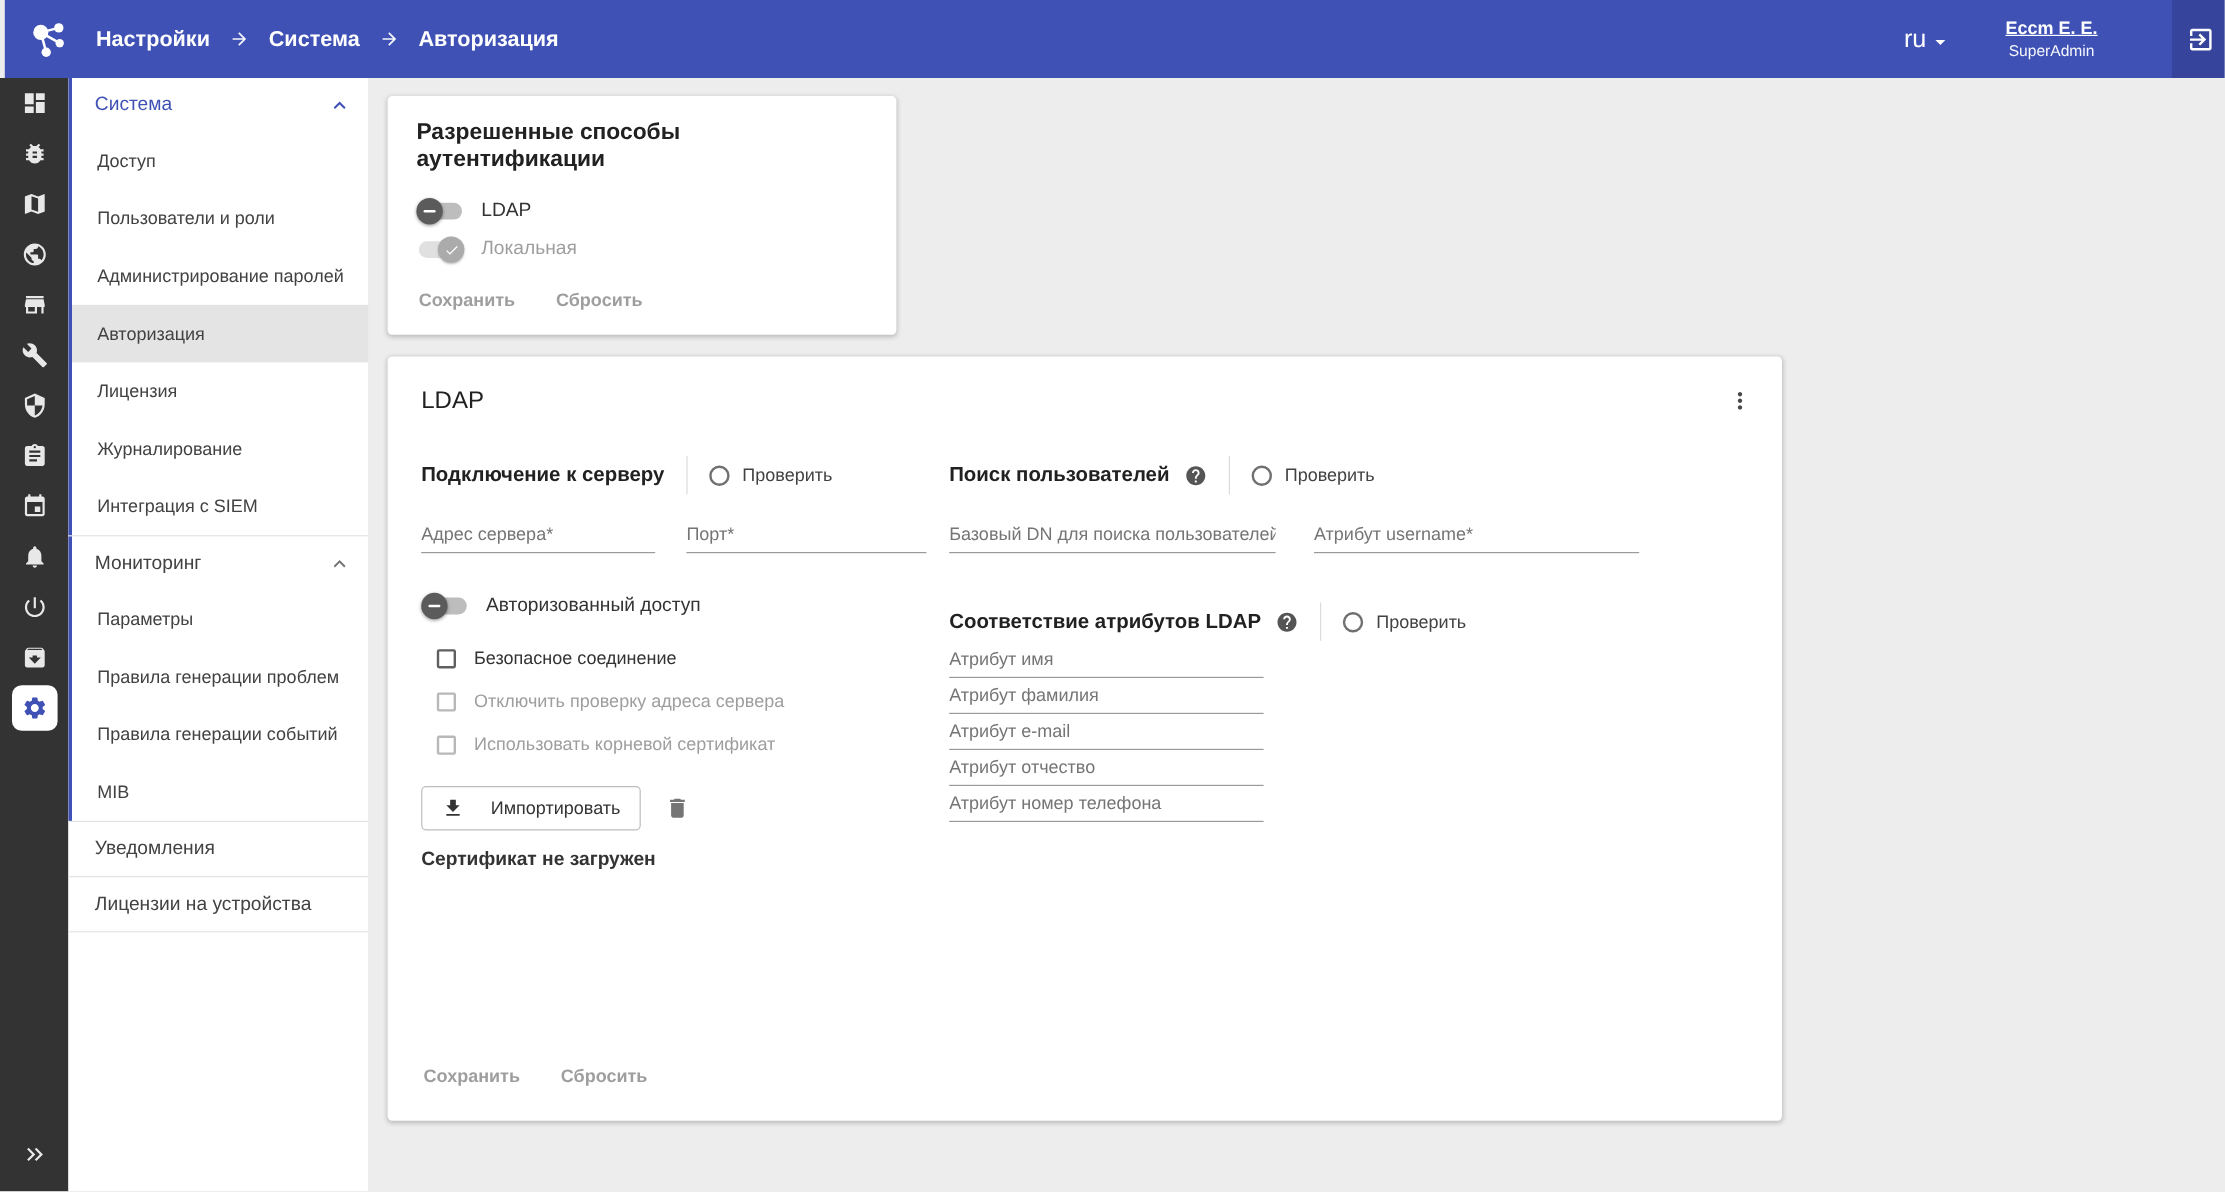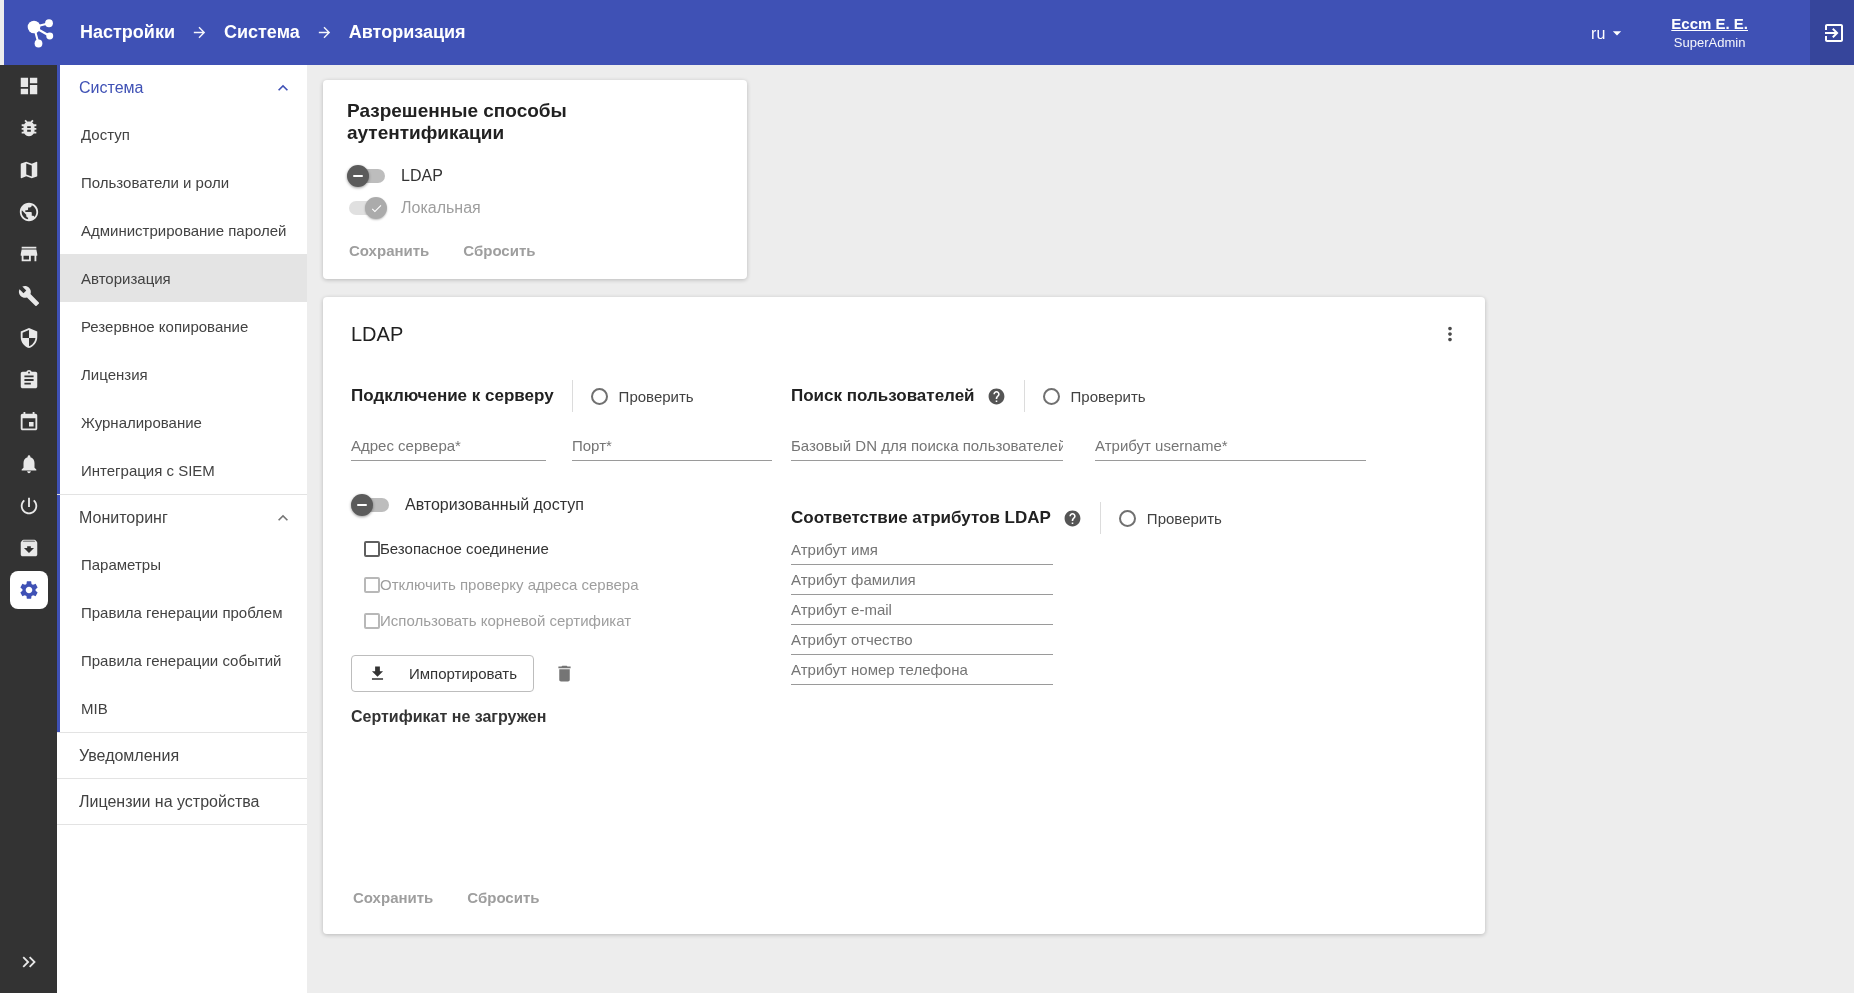--- a/index.html
+++ b/index.html
@@ -6,21 +6,21 @@
   html,body{width:1854px;height:993px;font-family:"Liberation Sans",sans-serif;background:#ededed;overflow:hidden}
   .app{position:relative;width:1854px;height:993px;overflow:hidden;background:#ededed}
 
   
   .topbar{position:absolute;top:0;left:4px;width:1854px;height:65px;background:#3f51b5;display:flex;align-items:center;color:#fff;padding-left:14px;z-index:5}
   .logo{width:44px;height:44px;display:flex;align-items:center;justify-content:center;margin-right:18px;cursor:pointer}
   .crumbs{display:flex;align-items:center;gap:16px;font-size:18px;font-weight:700}
   .crumb{cursor:pointer;white-space:nowrap}
   .crumb-sep{display:flex;align-items:center;opacity:.95}
   .topbar-right{margin-left:auto;display:flex;align-items:center;height:100%}
-  .lang{display:flex;align-items:flex-end;gap:2px;font-size:16px;cursor:pointer}
+  .lang{display:flex;align-items:flex-end;gap:2px;font-size:21px;cursor:pointer}
   .userblock{text-align:center;margin:0 62px 0 44px;cursor:pointer}
   .username{font-size:15px;font-weight:700;text-decoration:underline;white-space:nowrap}
   .userrole{font-size:13px;margin-top:3px;opacity:.95}
   .logout-btn{width:48px;height:65px;background:rgba(0,0,0,.14);display:flex;align-items:center;justify-content:center;border:none;cursor:pointer}
 
   
   .rail{position:absolute;top:65px;left:0;width:57px;height:928px;background:#333;display:flex;flex-direction:column;align-items:center}
   .rail-item{width:57px;height:42px;display:flex;align-items:center;justify-content:center;cursor:pointer}
   .rail-item svg{width:22px;height:22px;fill:#e8e8e8}
   .active-bg{width:38px;height:38px;background:#fff;border-radius:8px;display:flex;align-items:center;justify-content:center}
@@ -79,21 +79,21 @@
   .help-btn{background:none;border:none;display:flex;margin-left:12px;cursor:pointer}
   .help-btn svg{width:19px;height:19px;fill:#555}
   .radio-wrap{display:flex;align-items:center;gap:11px;cursor:pointer}
   .radio{width:17px;height:17px;border:2px solid #707070;border-radius:50%;background:#fff;flex:0 0 auto}
   .radio-label{font-size:15px;color:#424242;white-space:nowrap}
   .fields-row{display:flex;gap:26px;margin-top:18px}
   .col-right .fields-row{gap:32px}
   .m-input{border:none;border-bottom:1px solid #9a9a9a;height:30px;font-size:15px;font-family:inherit;background:transparent;outline:none;color:#333;border-radius:0}
   .m-input::placeholder{color:#757575;opacity:1}
   .toggle-row.mt{margin-top:28px}
-  .check-row{display:flex;align-items:center;margin-top:19px;padding-left:13px;cursor:pointer}
+  .check-row{display:flex;align-items:center;gap:15px;margin-top:19px;padding-left:13px;cursor:pointer}
   .checkbox{width:16px;height:16px;border:2px solid #5f5f5f;border-radius:2px;background:#fff;flex:0 0 auto}
   .cb-label{font-size:15px;color:#333;white-space:nowrap}
   .check-row.disabled .checkbox{border-color:#b8b8b8}
   .check-row.disabled .cb-label{color:#9e9e9e}
   .import-row{display:flex;align-items:center;gap:18px;margin-top:26px}
   .import-btn{display:inline-flex;align-items:center;gap:22px;border:1px solid #bdbdbd;border-radius:4px;background:#fff;padding:8px 16px;font-size:15px;font-weight:500;color:#333;font-family:inherit;cursor:pointer}
   .import-btn svg{width:19px;height:19px;fill:#333}
   .trash-btn{background:none;border:none;cursor:pointer;display:flex;padding:2px}
   .trash-btn svg{width:21px;height:21px;fill:#757575}
   .cert-status{margin-top:16px;font-size:16px;font-weight:700;color:#333}
@@ -232,21 +232,20 @@
         <span class="chev">
           <svg viewBox="0 0 24 24">
               <path d="M12 8l-6 6 1.41 1.41L12 10.83l4.59 4.58L18 14z"></path>
             </svg>
         </span>
       </div>
       <div class="item">Доступ</div>
       <div class="item">Пользователи и роли</div>
       <div class="item">Администрирование паролей</div>
       <div class="item active">Авторизация</div>
-      <div class="item">Резервное копирование</div>
       <div class="item">Лицензия</div>
       <div class="item">Журналирование</div>
       <div class="item">Интеграция с SIEM</div>
     </div>
     <div class="sdivider"></div>
     <div class="group accent">
       <div class="group-header">
         <span>Мониторинг</span>
         <span class="chev">
           <svg viewBox="0 0 24 24">

